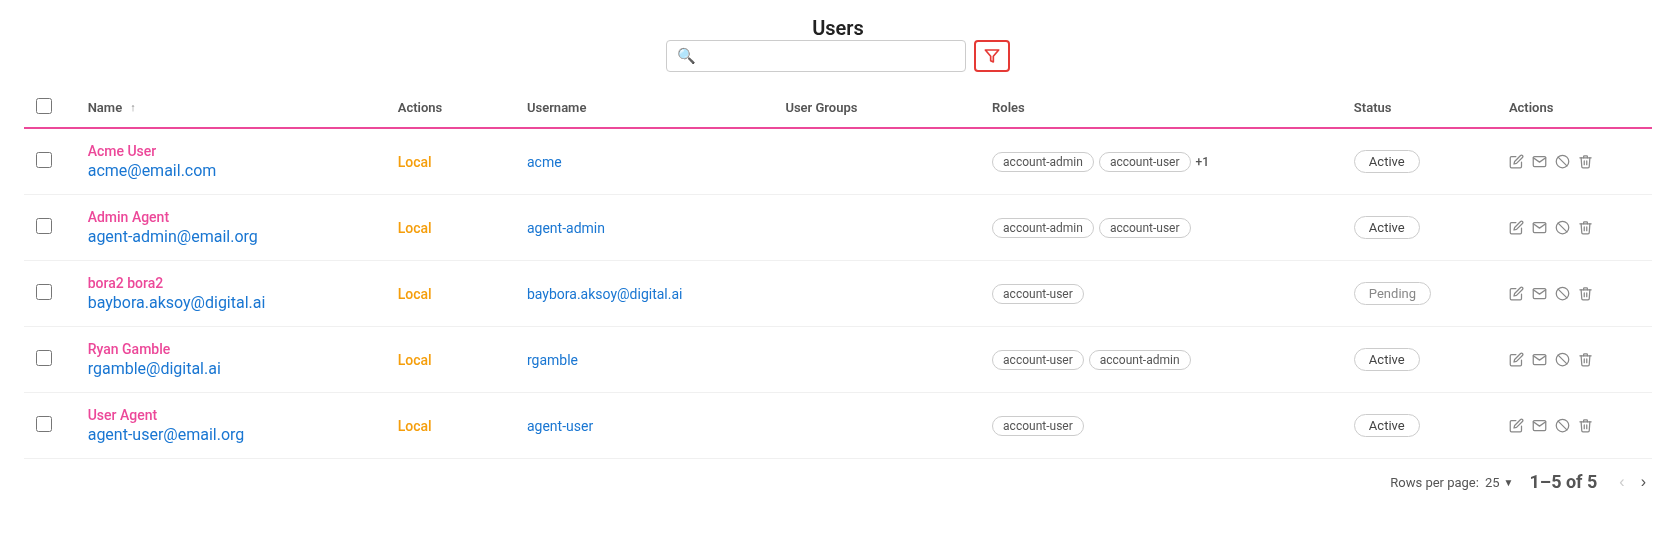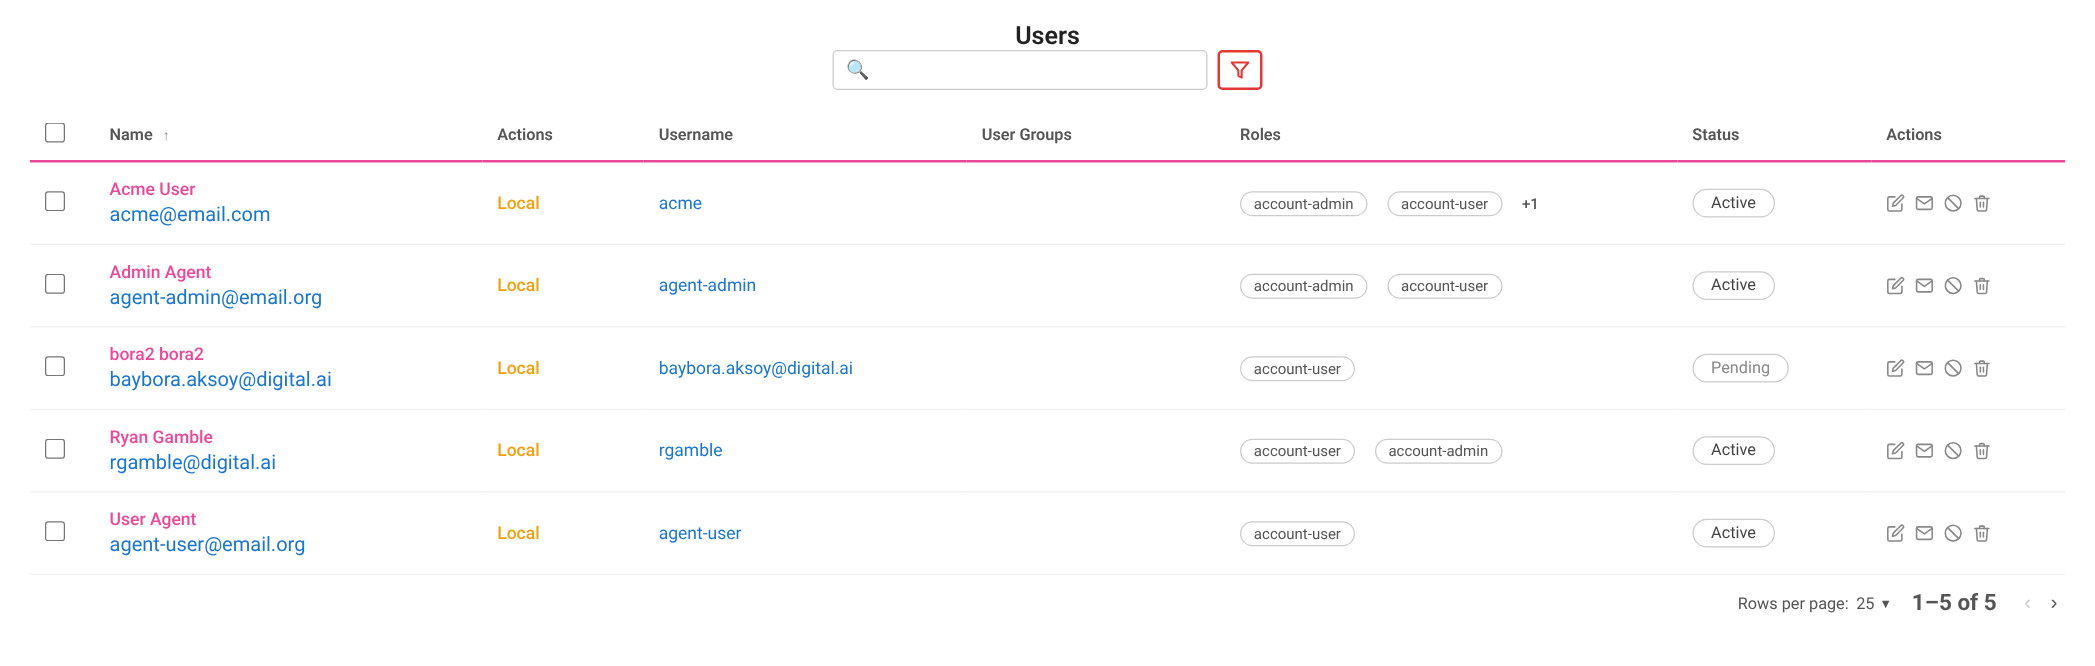--- a/index.html
+++ b/index.html
@@ -109,21 +109,21 @@
       padding: 2px 10px;
       font-size: 12px;
       color: #555;
       margin-right: 4px;
       white-space: nowrap;
     }
     .roles-container {
       display: flex;
       align-items: center;
       flex-wrap: nowrap;
-      gap: 12px;
+      gap: 1px;
     }
     .extra-badge {
       display: inline-block;
       font-size: 12px;
       color: #555;
       font-weight: 500;
     }
     .status-badge {
       display: inline-block;
       border: 1px solid #ccc;

